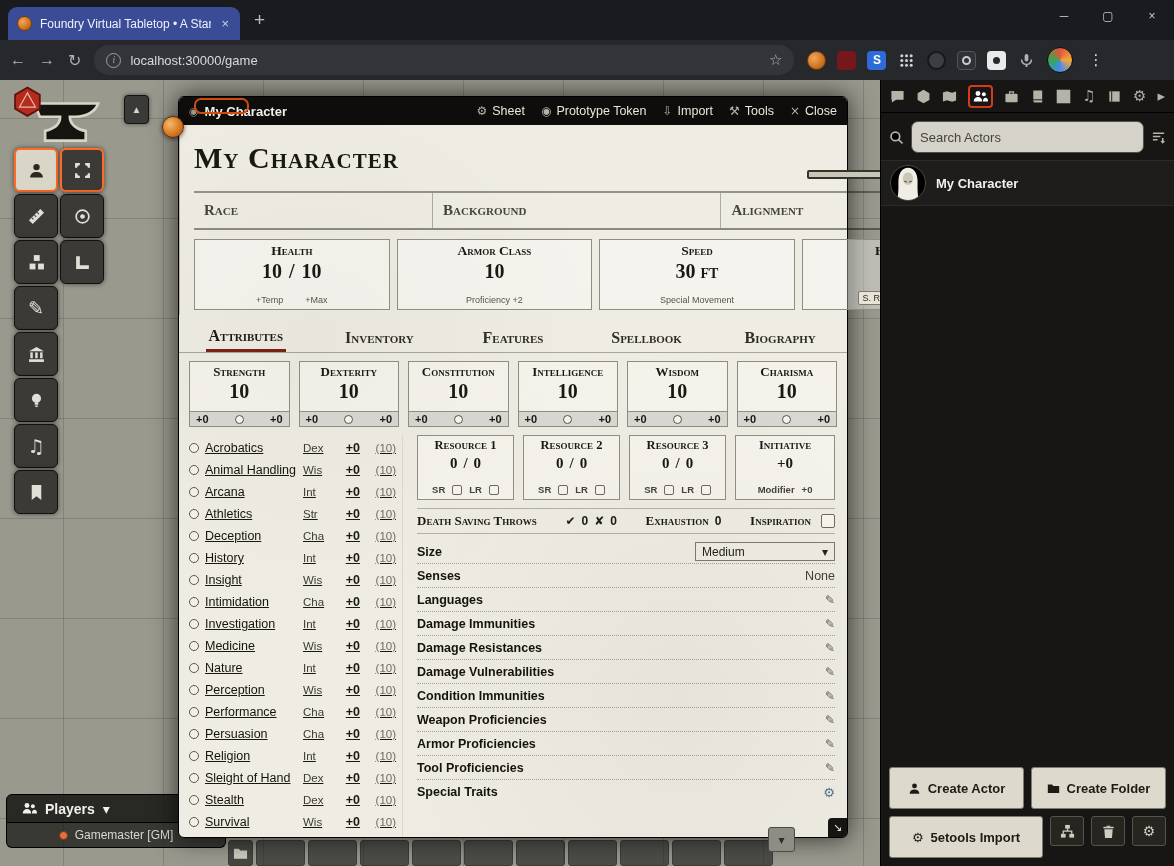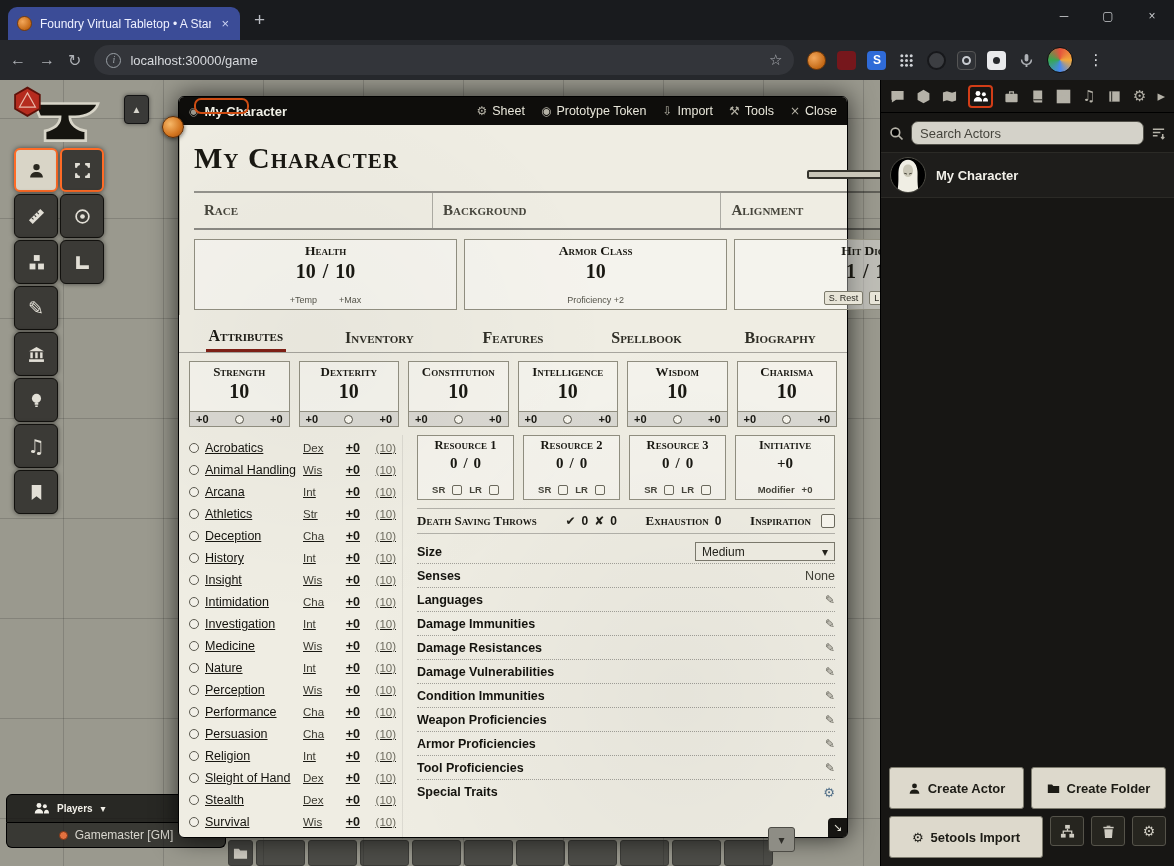--- a/index.html
+++ b/index.html
@@ -47,21 +47,21 @@
   .controls { position:absolute; top:148px; left:14px; z-index:4; display:flex; flex-direction:column; gap:2px; }
   .tool-row { display:flex; gap:2px; }
   .tool { width:44px; height:44px; background:#3b3a36; border:1px solid #12110e; border-radius:6px; display:flex; align-items:center; justify-content:center; color:#e2dfd6; box-shadow:0 0 5px rgba(0,0,0,.55); }
   .tool.active-light { background:#d9d5c7; color:#2a2820; border:2px solid #ff6b26; }
   .tool.active-dark { border:2px solid #ff6b26; }
   .tool .glyph { font-size:19px; font-family:"DejaVu Sans",sans-serif; }
   .svg16 { width:17px; height:17px; fill:currentColor; }
   .svg15 { width:15px; height:15px; fill:currentColor; }
 
   .players { position:absolute; left:6px; top:794px; width:220px; z-index:4; font-family:"Liberation Sans","DejaVu Sans",sans-serif; }
-  .players-head { height:29px; background:rgba(20,20,18,0.85); border:1px solid #000; border-radius:6px 6px 0 0; display:flex; align-items:center; gap:8px; padding:0 27px; color:#f2f0e9; font-weight:bold; font-size:10px; }
+  .players-head { height:29px; background:rgba(20,20,18,0.85); border:1px solid #000; border-radius:6px 6px 0 0; display:flex; align-items:center; gap:8px; padding:0 15px; color:#f2f0e9; font-weight:bold; font-size:14px; }
   .players-list { background:rgba(20,20,18,0.72); border:1px solid #000; border-top:0; border-radius:0 0 6px 6px; padding:5px 9px; font-size:12px; color:#d8d6ce; display:flex; gap:7px; align-items:center;justify-content:center; }
   .gm-dot { width:9px; height:9px; border-radius:50%; background:#e2713f; border:1px solid #7a3416; }
 
   .hotbar { position:absolute; left:228px; top:840px; display:flex; gap:3px; z-index:3; }
   .hot-folder { width:25px; height:26px; background:rgba(15,15,15,0.6); border:1px solid #3c3c38; border-radius:3px; display:flex; align-items:center; justify-content:center; color:#cfccc2; }
   .slot { width:49px; height:26px; background:rgba(15,15,15,0.55); border:1px solid #3c3c38; border-radius:3px; }
   .scroll-peek { position:absolute; left:768px; top:827px; width:27px; height:25px; background:#8e8d85; border:1px solid #4c4b45; border-radius:3px; display:flex; align-items:center; justify-content:center; color:#2e2d28; font-size:12px; z-index:7; }
 
   
   .window { position:absolute; left:178px; top:96px; width:670px; height:742px; z-index:5; box-shadow:0 0 26px rgba(0,0,0,0.7); border:1px solid #000; border-radius:6px; background:#efede3; }
@@ -142,21 +142,21 @@
   .cfg-glyph { color:#527089; font-size:13px; font-family:"DejaVu Sans",sans-serif; }
   .resize-handle { position:absolute; right:0; bottom:0; width:19px; height:19px; background:#161512; border-radius:4px 0 4px 0; color:#e8e6da; font-size:11px; display:flex; align-items:center; justify-content:center; }
 
   
   .sidebar { position:absolute; top:80px; left:880px; right:0; bottom:0; background:#171614; border-left:1px solid #000; display:flex; flex-direction:column; z-index:6; }
   .side-tabs { height:33px; display:flex; align-items:center; justify-content:space-between; padding:0 9px; border-bottom:1px solid #000; color:#b5b2a8; }
   .side-tab { display:flex; align-items:center; justify-content:center; }
   .side-tab.active { border:2px solid #d23d17; border-radius:4px; padding:2px 3px; color:#fff; }
   .side-glyph { font-size:15px; font-family:"DejaVu Sans",sans-serif; }
   .search-row { display:flex; align-items:center; gap:7px; padding:8px 8px 7px; }
-  .search-input { flex:1; height:24px; background:#d4d2c9; border:1px solid #504f48; border-radius:7px; font-size:13px; padding:0 8px; color:#222; font-family:"Liberation Sans","DejaVu Sans",sans-serif; }
+  .search-input { flex:1; height:32px; background:#d4d2c9; border:1px solid #504f48; border-radius:7px; font-size:13px; padding:0 8px; color:#222; font-family:"Liberation Sans","DejaVu Sans",sans-serif; }
   .search-input::placeholder { color:#45443c; }
   .actor-entry { display:flex; align-items:center; gap:10px; height:46px; padding:0 9px; border-top:1px solid #2b2a26; border-bottom:1px solid #2b2a26; background:rgba(255,255,255,0.03); }
   .actor-thumb { width:36px; height:36px; border-radius:50%; background:#000; border:1px solid #4a4942; overflow:hidden; display:flex; align-items:flex-end; justify-content:center; flex:0 0 auto; }
   .actor-name { color:#f2f0e9; font-weight:bold; font-size:13px; }
   .side-footer { margin-top:auto; padding:8px; display:flex; flex-direction:column; gap:7px; }
   .foot-row { display:flex; gap:7px; }
   .parch-btn { flex:1; height:42px; background:#ddd9cc; border:1px solid #7d7b6e; border-radius:3px; display:flex; align-items:center; justify-content:center; gap:7px; font-size:13px; font-weight:bold; color:#1c1b15; }
   .sq-btn { width:34px; height:30px; background:#26251f; border:1px solid #55534a; border-radius:3px; display:flex; align-items:center; justify-content:center; color:#cfccc2; }
 </style>
 </head>
@@ -434,20 +434,27 @@
             <div class="stat-box">
               <span class="stat-title sc">Armor Class</span>
               <span class="stat-value">
                   <span>10</span>
                 </span>
               <span class="stat-foot">
                   <span>Proficiency +2</span>
                 </span>
             </div>
             <div class="stat-box">
+              <span class="stat-title sc">Speed</span>
+              <span class="stat-value sc">30 ft</span>
+              <span class="stat-foot">
+                  <span>Special Movement</span>
+                </span>
+            </div>
+            <div class="stat-box">
               <span class="stat-title sc">Hit Dice</span>
               <span class="stat-value">
                   <span>1</span>
                   <span>/</span>
                   <span>1</span>
                 </span>
               <span class="stat-foot" style="gap:6px;">
                 <span class="mini-btn">S. Rest</span>
                 <span class="mini-btn">L. Rest</span>
               </span>

